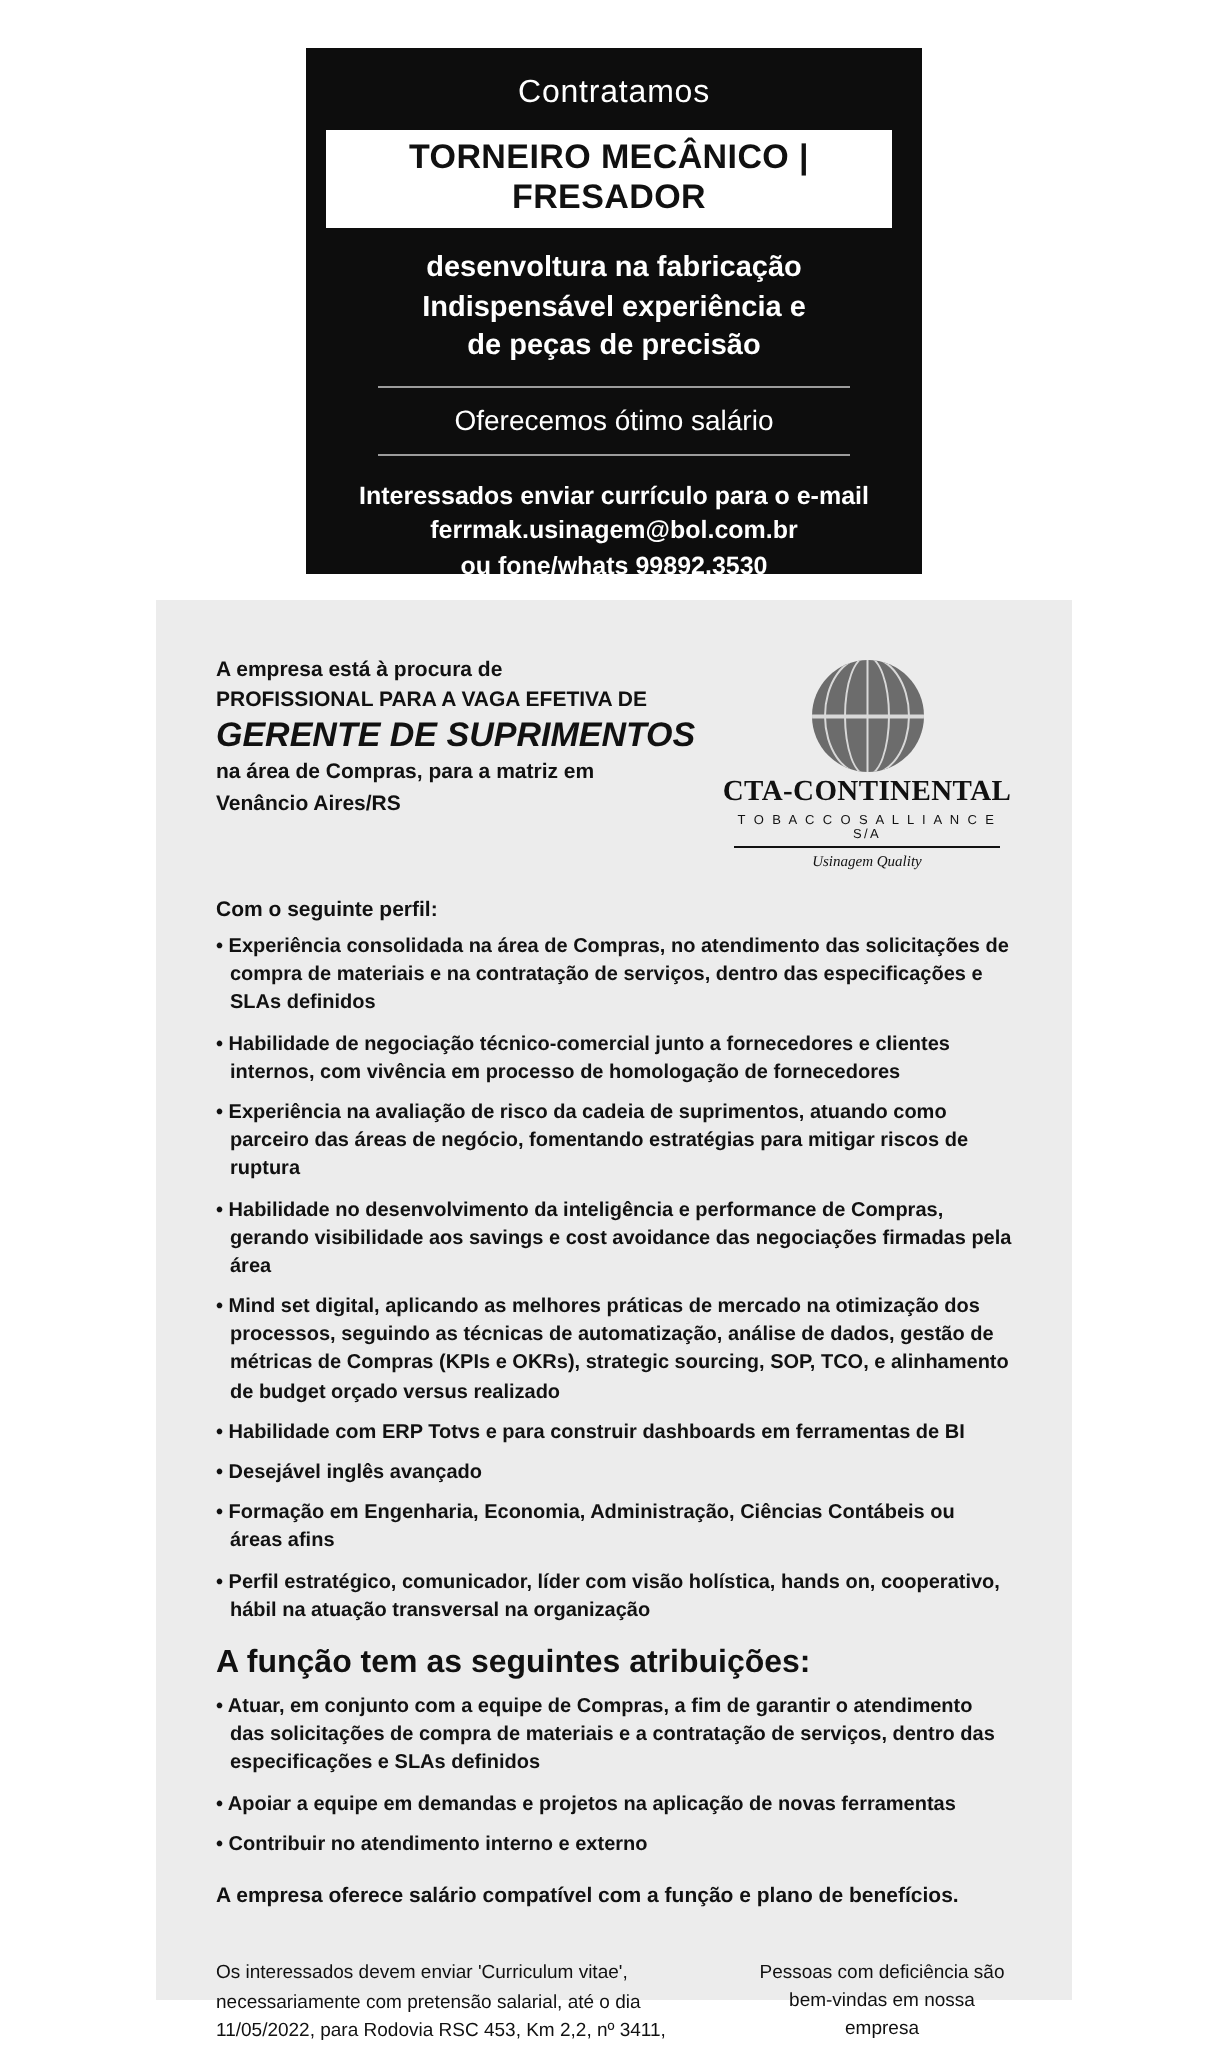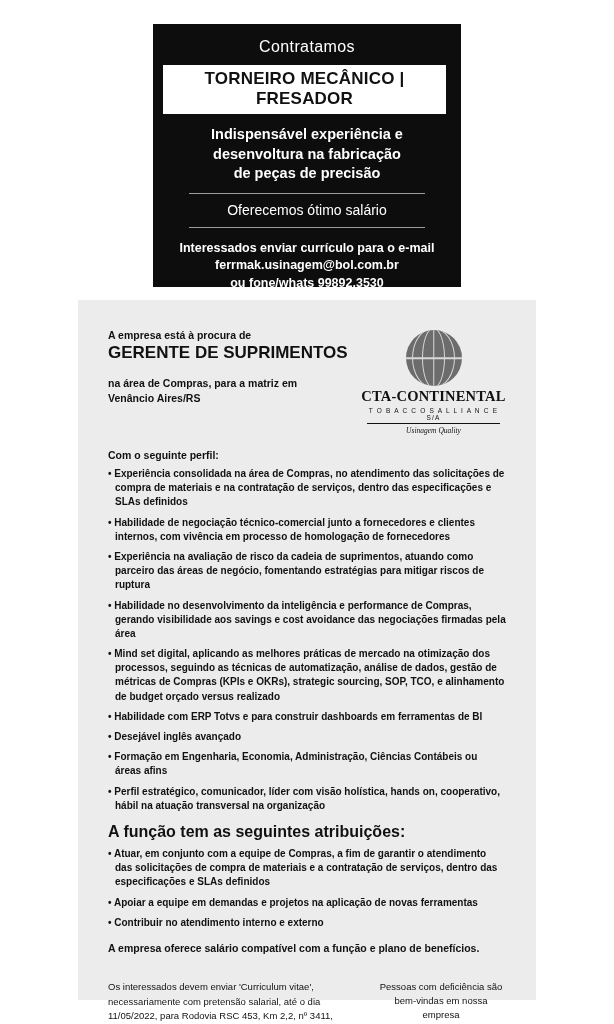--- a/index.html
+++ b/index.html
@@ -109,21 +109,22 @@
     font-size: 10.5px;
     font-weight: bold;
     line-height: 1.45;
     margin: 0;
     max-width: 270px;
   }
   .ad-grey .role {
     font-size: 17px;
     font-weight: bold;
     line-height: 1.05;
-    margin: 1px 0 14px 0;
+    margin: 1px 0 2px 0;
+    font-style: italic;
   }
   .head-row {
     display: flex;
     justify-content: space-between;
     align-items: flex-start;
   }
   .cta-logo {
     width: 145px;
     text-align: center;
     padding-top: 2px;
@@ -229,22 +230,22 @@
 </style>
 </head>
 <body>
 
 <div class="page">
 
   <div class="ad-black">
     <div class="contratamos">Contratamos</div>
     <div class="vaga-bar">TORNEIRO MECÂNICO | FRESADOR</div>
     <div class="desc">
+      <div>desenvoltura na fabricação</div>
       <div>Indispensável experiência e</div>
-      <div>desenvoltura na fabricação</div>
       <div>de peças de precisão</div>
     </div>
     <hr class="rule">
     <div class="salario">Oferecemos ótimo salário</div>
     <hr class="rule">
     <div class="contato">
       <div>Interessados enviar currículo para o e-mail</div>
       <div>ferrmak.usinagem@bol.com.br</div>
       <div>ou fone/whats 99892.3530</div>
     </div>
@@ -253,20 +254,21 @@
       <div class="ferrmak-name">FERRMAK</div>
       <div class="ferrmak-sub">Usinagem LTDA.</div>
     </div>
   </div>
 
   <div class="ad-grey">
 
     <div class="head-row">
       <div>
         <p class="lead">A empresa está à procura de</p>
+        <p class="lead">PROFISSIONAL PARA A VAGA EFETIVA DE</p>
         <div class="role">GERENTE DE SUPRIMENTOS</div>
         <p class="lead">na área de Compras, para a matriz em</p>
         <p class="lead">Venâncio Aires/RS</p>
       </div>
       <div class="cta-logo">
         <div class="globe">
           <span class="globe-ring"></span>
           <span class="globe-ring2"></span>
         </div>
         <div class="cta-name">CTA-CONTINENTAL</div>

